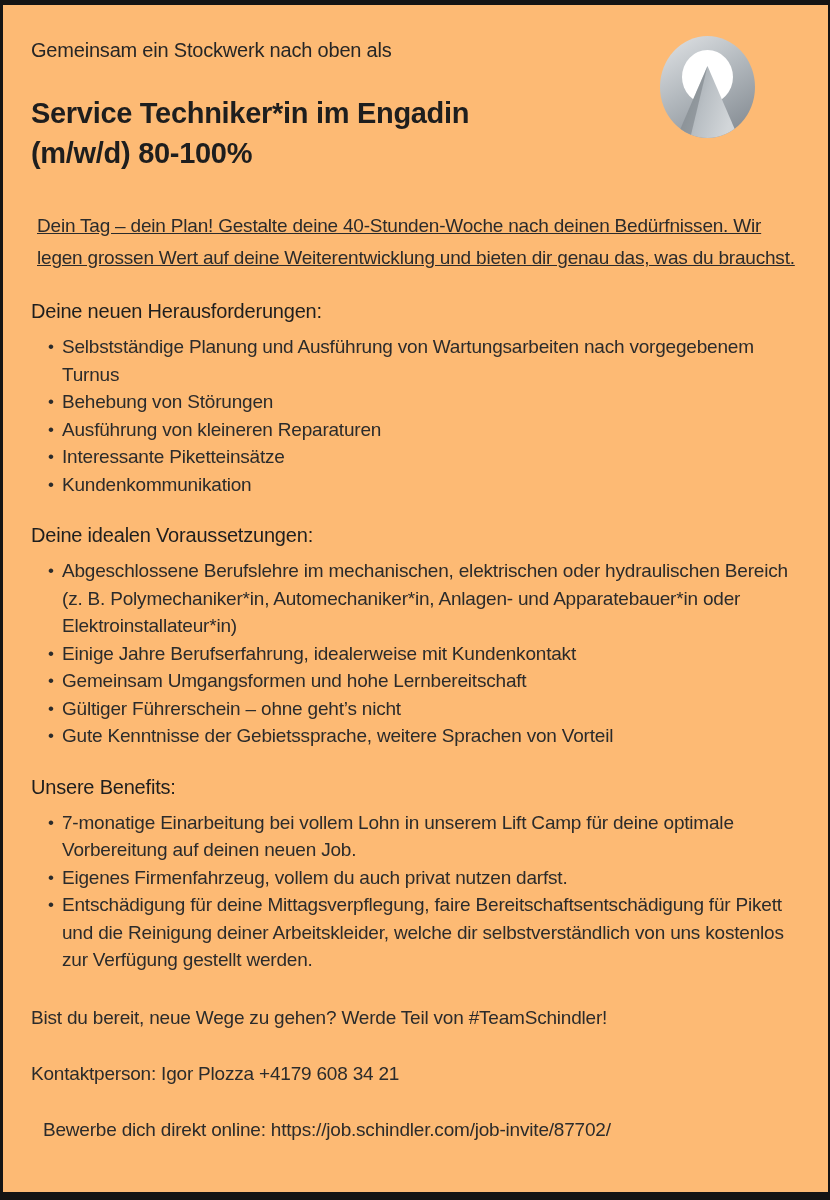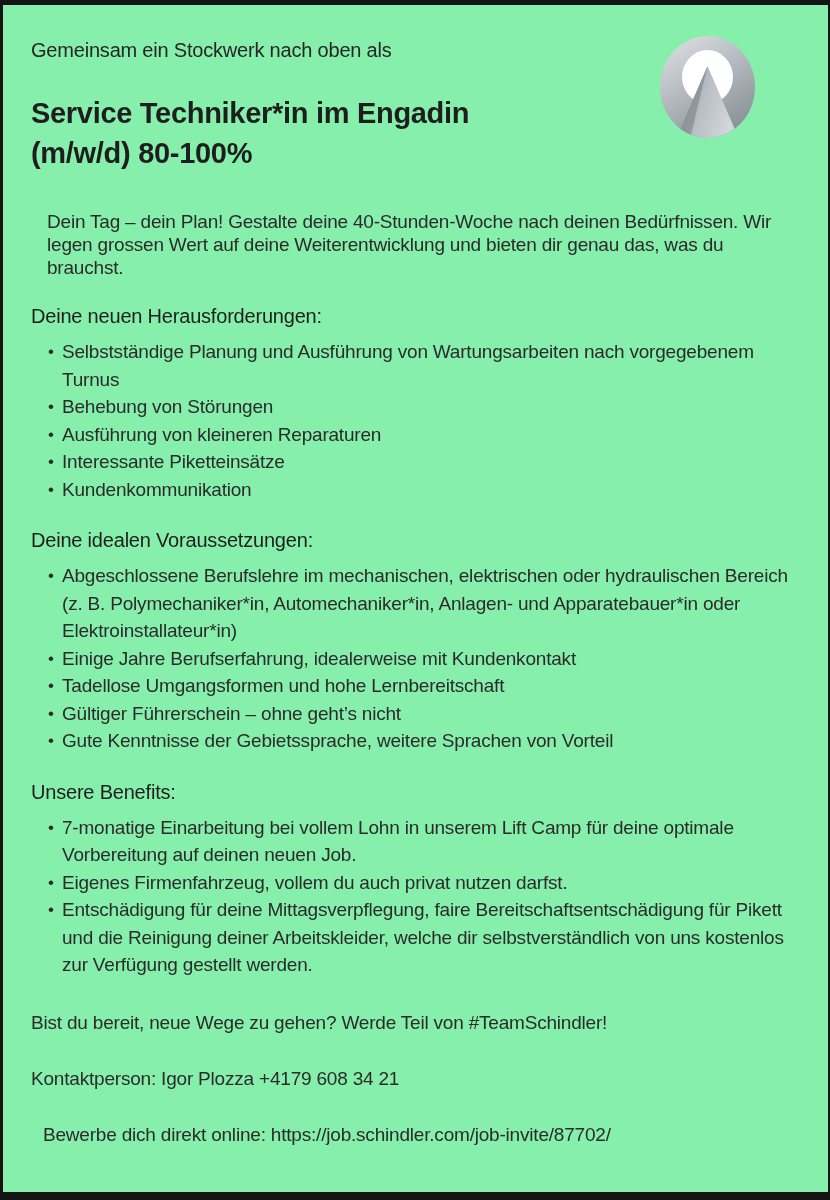--- a/index.html
+++ b/index.html
@@ -6,21 +6,21 @@
     margin: 0;
     padding: 0;
     background: #ffffff;
     font-family: "Liberation Sans", "DejaVu Sans", sans-serif;
   }
   .page {
     position: relative;
     width: 830px;
     height: 1200px;
     box-sizing: border-box;
-    background: #86efac;
+    background: #fdba74;
     border-style: solid;
     border-color: #141414;
     border-width: 5px 2px 8px 3px;
     overflow: hidden;
   }
   .content {
     padding: 26px 30px 0 28px;
     color: #2b2b2b;
   }
   
@@ -55,24 +55,25 @@
   .logo svg { display: block; }
   .wordmark {
     margin-top: 5px;
     font-size: 30px;
     font-weight: bold;
     letter-spacing: -0.5px;
     line-height: 32px;
   }
   
   .intro {
-    margin: 37px 0 0 16px;
+    margin: 37px 0 0 6px;
     font-size: 19px;
-    line-height: 23px;
+    line-height: 32px;
     letter-spacing: -0.2px;
+    text-decoration: underline;
   }
   .section { margin-top: 24px; }
   .section-heading {
     margin: 0;
     font-size: 20px;
     line-height: 26px;
     font-weight: normal;
     color: #1e1e1e;
     letter-spacing: -0.2px;
   }
@@ -153,21 +154,21 @@
         <li>Interessante Piketteinsätze</li>
         <li>Kundenkommunikation</li>
       </ul>
     </div>
 
     <div class="section">
       <h2 class="section-heading">Deine idealen Voraussetzungen:</h2>
       <ul class="bullets">
         <li>Abgeschlossene Berufslehre im mechanischen, elektrischen oder hydraulischen Bereich (z. B. Polymechaniker*in, Automechaniker*in, Anlagen- und Apparatebauer*in oder Elektroinstallateur*in)</li>
         <li>Einige Jahre Berufserfahrung, idealerweise mit Kundenkontakt</li>
-        <li>Tadellose Umgangsformen und hohe Lernbereitschaft</li>
+        <li>Gemeinsam Umgangsformen und hohe Lernbereitschaft</li>
         <li>Gültiger Führerschein – ohne geht’s nicht</li>
         <li>Gute Kenntnisse der Gebietssprache, weitere Sprachen von Vorteil</li>
       </ul>
     </div>
 
     <div class="section">
       <h2 class="section-heading">Unsere Benefits:</h2>
       <ul class="bullets">
         <li>7-monatige Einarbeitung bei vollem Lohn in unserem Lift Camp für deine optimale Vorbereitung auf deinen neuen Job.</li>
         <li>Eigenes Firmenfahrzeug, vollem du auch privat nutzen darfst.</li>

